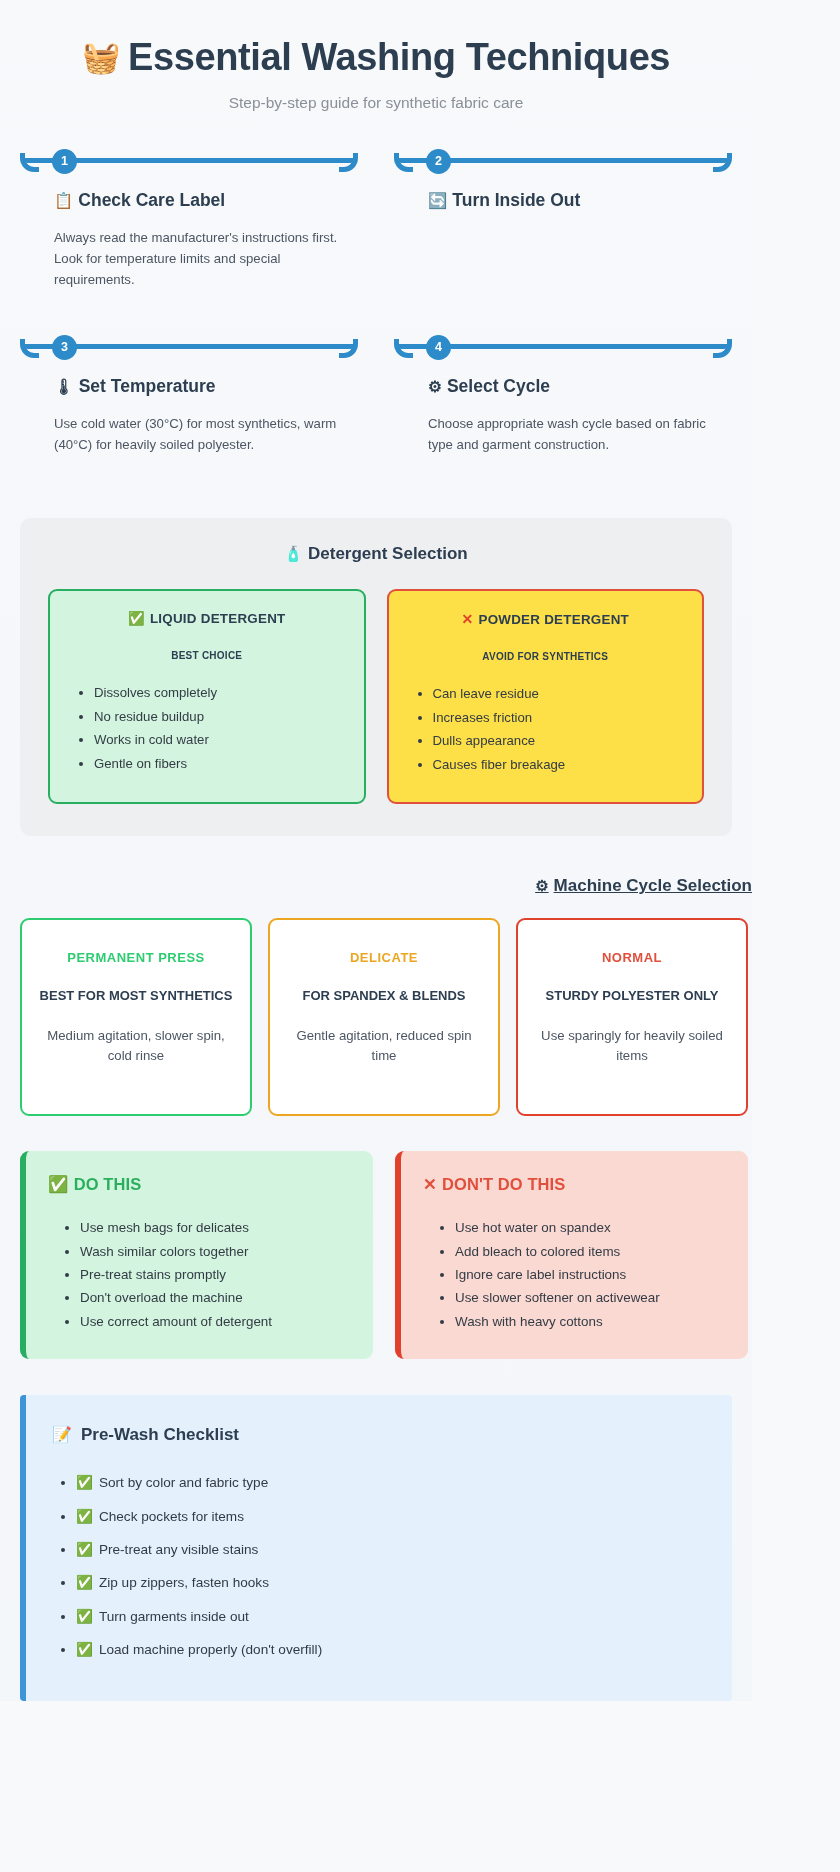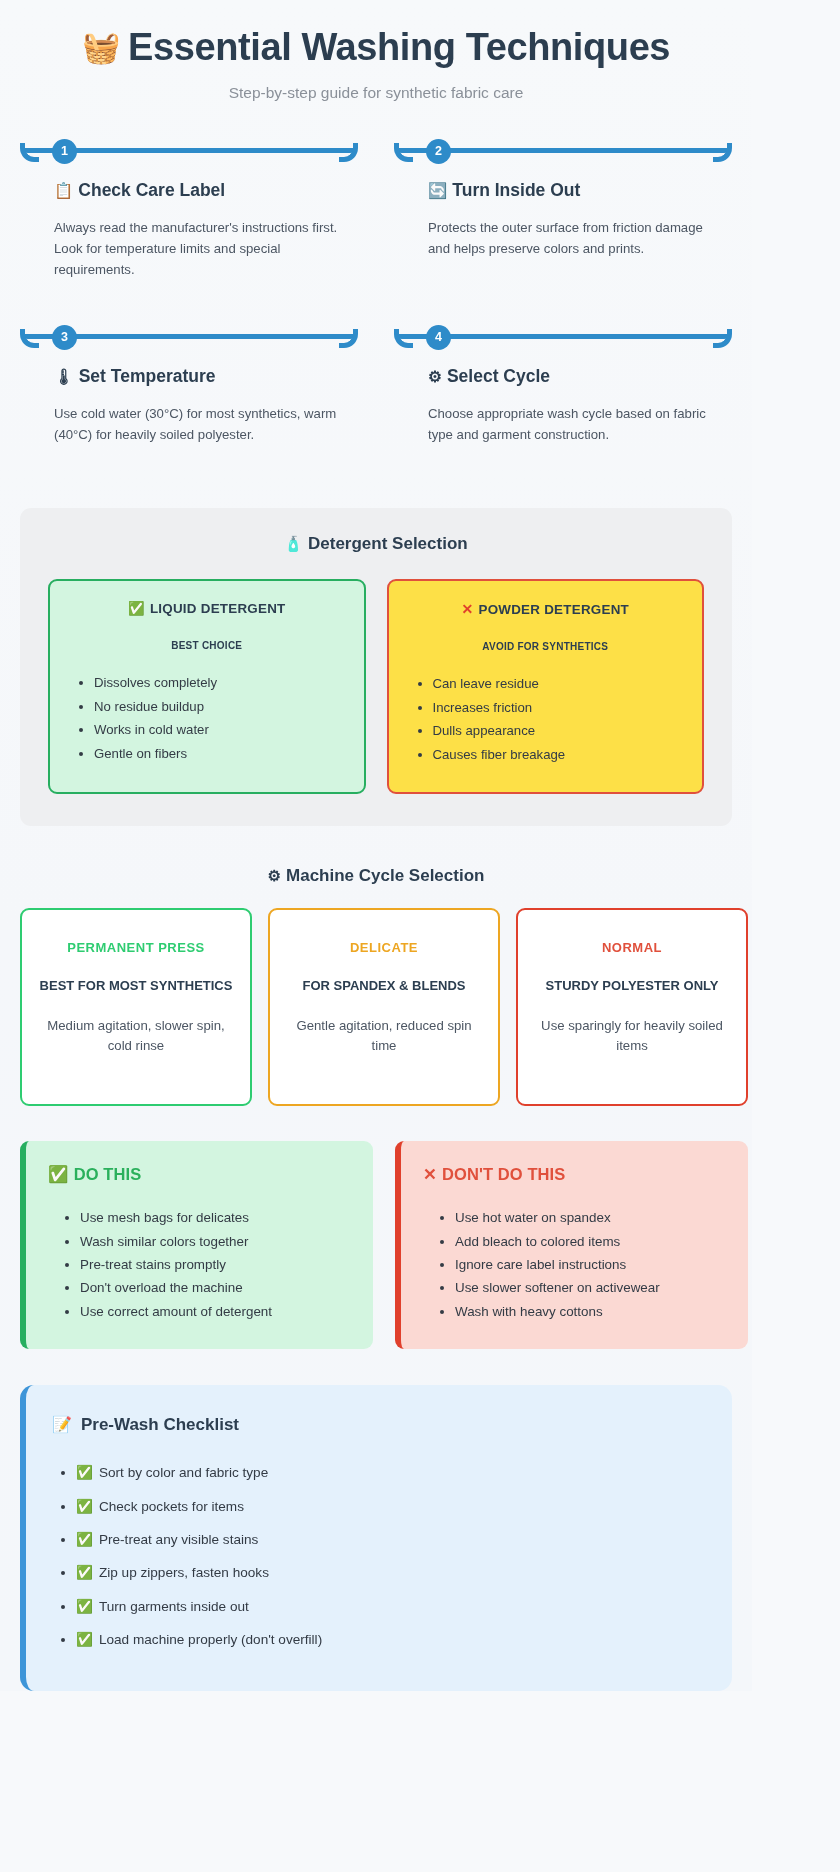--- a/index.html
+++ b/index.html
@@ -15,20 +15,21 @@
     width: 840px;
     min-height: 1872px;
     overflow: hidden;
   }
 
   .page {
     width: 752px;
     background: linear-gradient(180deg,#f7f9fb 0%,#f5f7fa 55%,#f4f7fa 100%);
     padding: 0;
     position: relative;
+    margin-top: 10px;
   }
 
   
   .header {
     text-align: center;
     padding: 26px 20px 8px 20px;
   }
   .title {
     font-size: 38px;
     font-weight: bold;
@@ -182,25 +183,26 @@
     margin: 20px 0 0 26px;
   }
   .det-list li {
     font-size: 13.2px;
     line-height: 1.78;
     color: #333b45;
   }
 
   
   .cycle-heading {
-    text-align: center;
+    text-align: right;
     font-size: 17px;
     font-weight: bold;
     color: #2c3e50;
     margin: 40px 0 22px 0;
+    text-decoration: underline;
   }
   .cycle-heading .p-icon { margin-right: 5px; font-size: 15px; }
 
   .cycle-grid {
     display: grid;
     grid-template-columns: 1fr 1fr 1fr;
     column-gap: 16px;
     padding: 0 20px 0 20px;
     margin-right: -16px;
   }
@@ -274,21 +276,21 @@
     font-size: 13.4px;
     line-height: 1.74;
     color: #333b45;
   }
 
   
   .checklist {
     margin: 36px 20px 0 20px;
     background: #e4f1fc;
     border-left: 6px solid #3d95d8;
-    border-radius: 14px;
+    border-radius: 4px;
     padding: 30px 22px 34px 26px;
     min-height: 260px;
   }
   .cl-title {
     font-size: 17px;
     font-weight: bold;
     color: #2c3e50;
   }
   .cl-title .c-icon { margin-right: 9px; font-size: 16px; }
   .cl-list {
@@ -320,21 +322,20 @@
       <div class="step-bar"></div>
       <div class="step-num">1</div>
       <div class="step-title"><span class="s-icon">📋</span><span>Check Care Label</span></div>
       <div class="step-desc">Always read the manufacturer's instructions first. Look for temperature limits and special requirements.</div>
     </div>
 
     <div class="step-card">
       <div class="step-bar"></div>
       <div class="step-num">2</div>
       <div class="step-title"><span class="s-icon">🔄</span><span>Turn Inside Out</span></div>
-      <div class="step-desc">Protects the outer surface from friction damage and helps preserve colors and prints.</div>
     </div>
 
     <div class="step-card">
       <div class="step-bar"></div>
       <div class="step-num">3</div>
       <div class="step-title"><span class="s-icon">🌡</span><span>Set Temperature</span></div>
       <div class="step-desc">Use cold water (30°C) for most synthetics, warm (40°C) for heavily soiled polyester.</div>
     </div>
 
     <div class="step-card">

